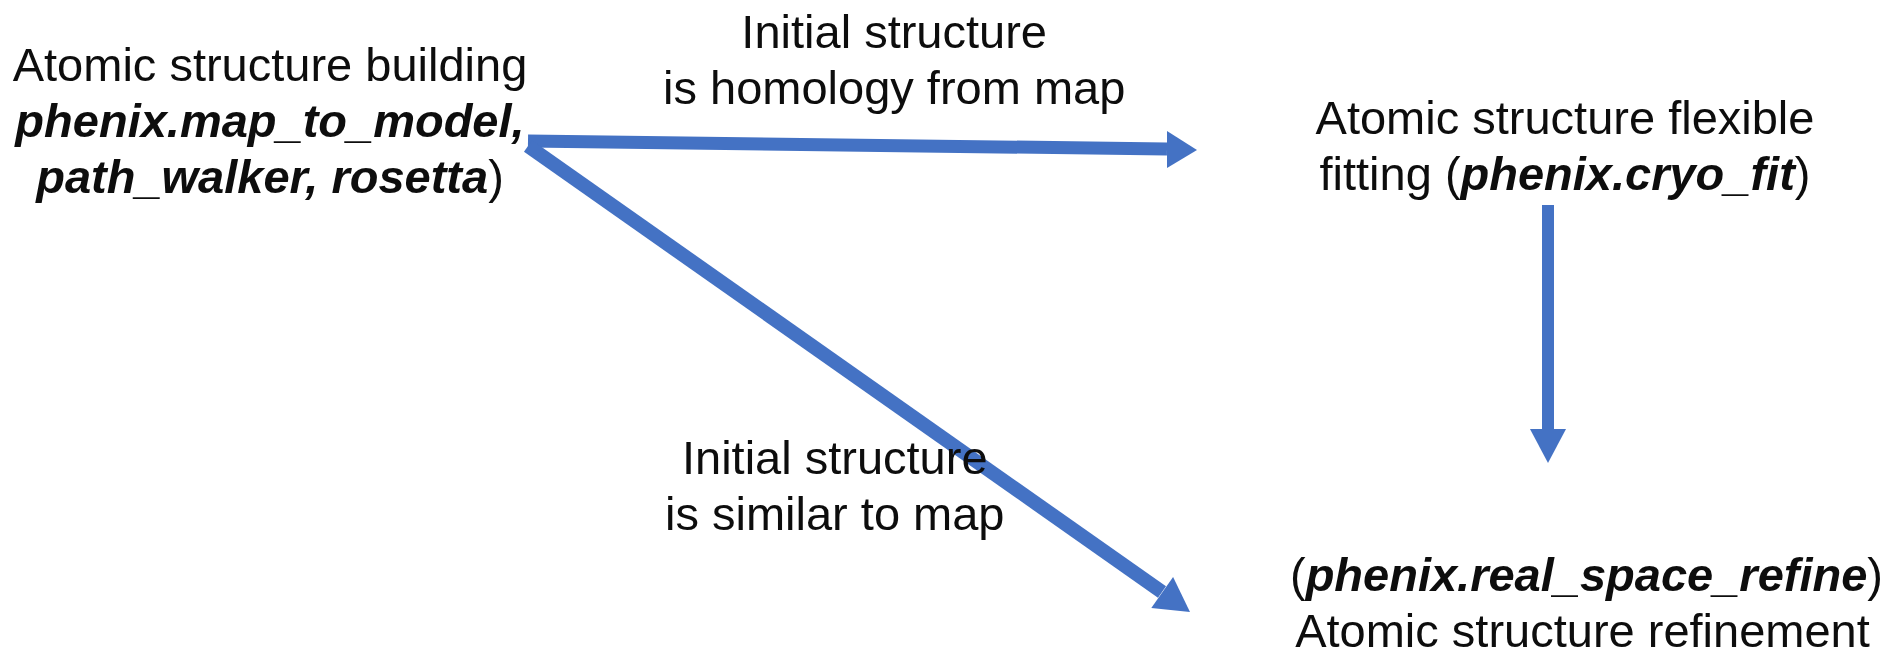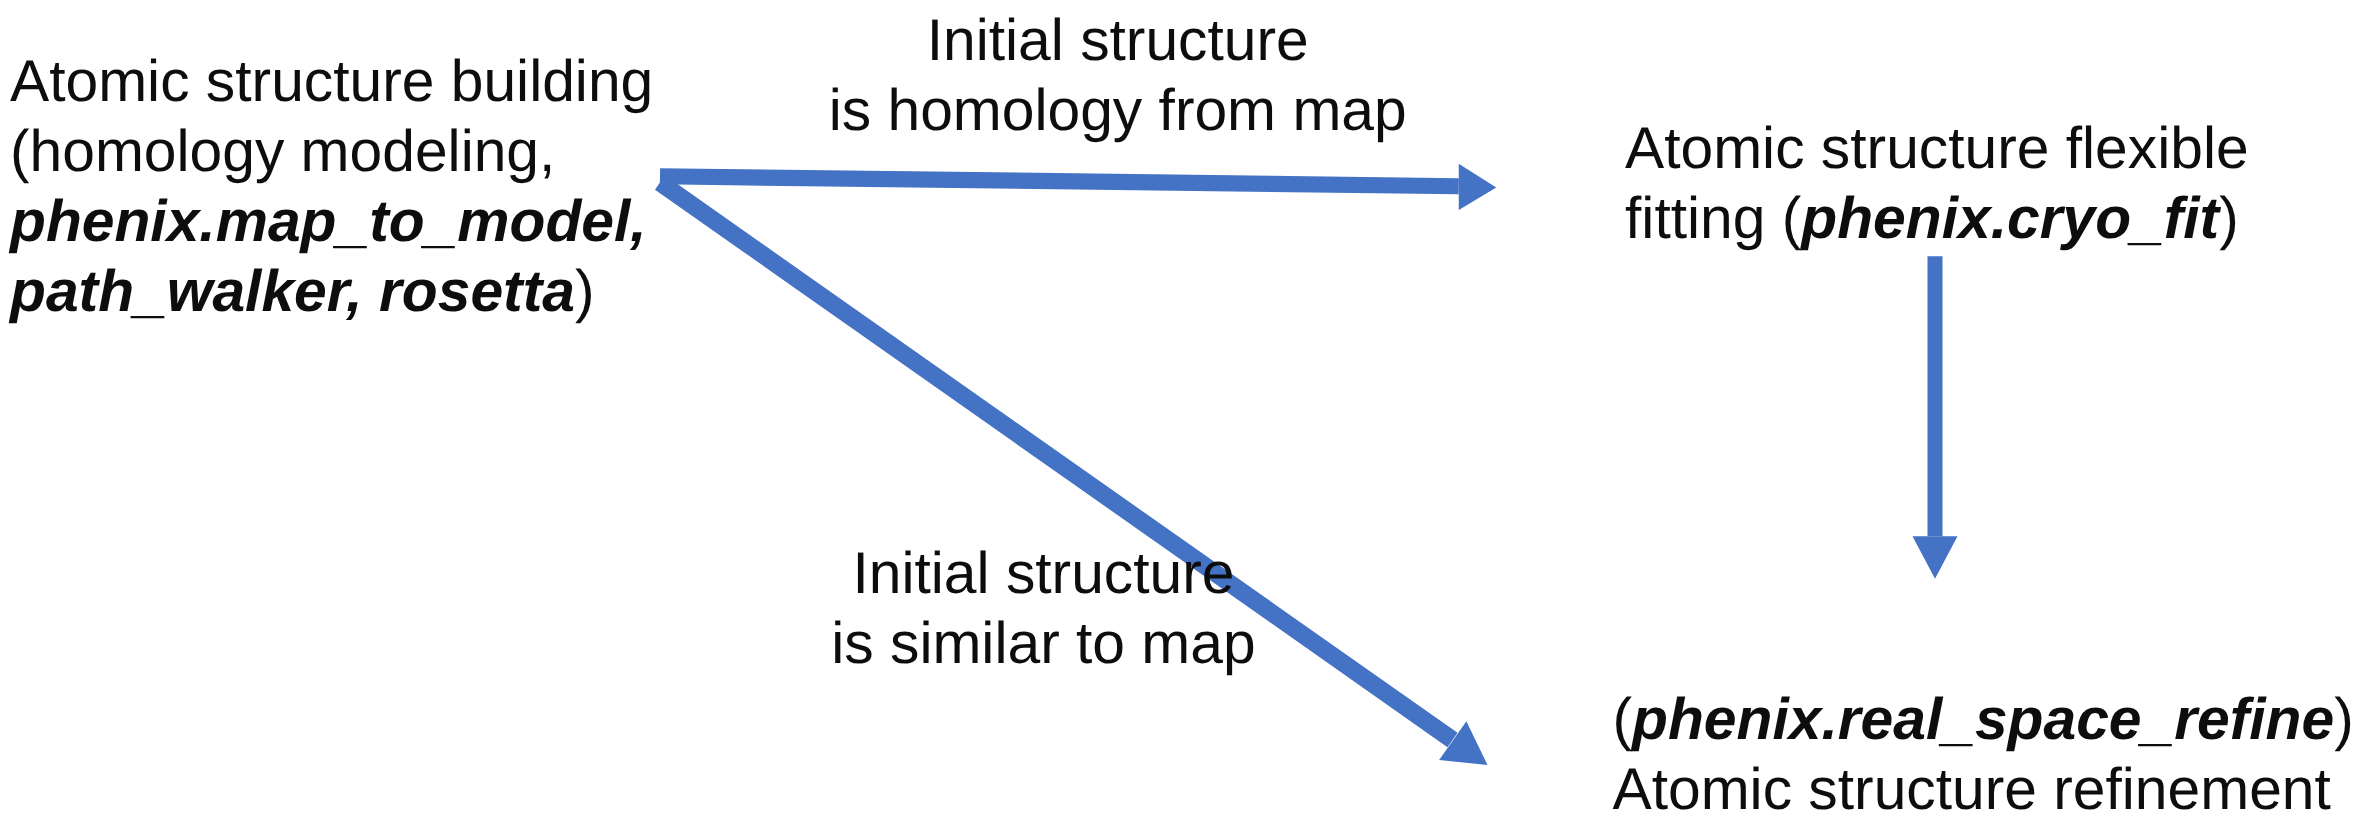--- a/index.html
+++ b/index.html
@@ -15,21 +15,21 @@
     overflow: hidden;
     font-family: "Liberation Sans", sans-serif;
   }
   .txt {
     position: absolute;
     font-size: 47px;
     line-height: 56px;
     color: #0d0d0d;
     white-space: nowrap;
   }
-  .center { }
+  .center { text-align: center; }
   .left   { text-align: center; }
   .it { font-style: italic; font-weight: bold; }
   .arrow-layer {
     position: absolute;
     left: 0;
     top: 0;
     width: 1884px;
     height: 662px;
   }
   .arrow-layer line {
@@ -62,21 +62,20 @@
       <polygon points="1190,612 1151.3,607.9 1173.1,576.9"></polygon>
     </g>
     <g>
       <line x1="1548" y1="205" x2="1548" y2="429" stroke-width="12"></line>
       <polygon points="1548,463 1530,429 1566,429"></polygon>
     </g>
   </svg>
 
   <div class="txt center node-building">
     <div>Atomic structure building</div>
-    <div>(homology modeling,</div>
     <div>
       <span class="it">phenix.map_to_model,</span>
     </div>
     <div>
       <span class="it">path_walker, rosetta</span><span>)</span>
     </div>
   </div>
 
   <div class="txt left label-different">
     <div>Initial structure</div>

